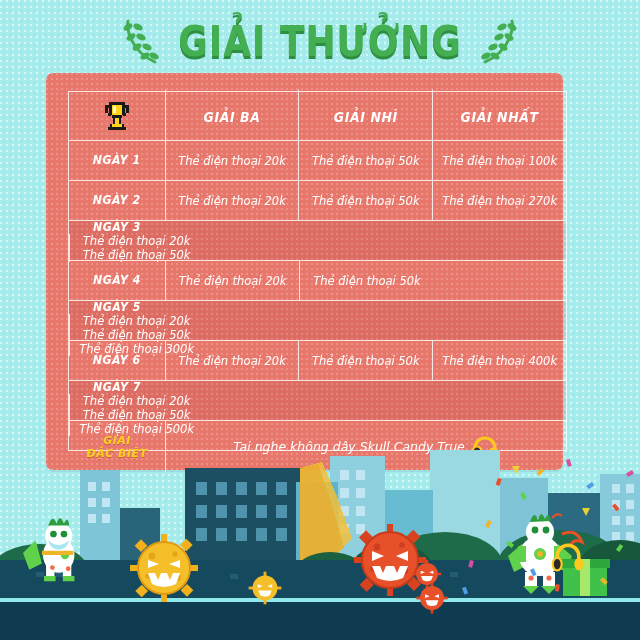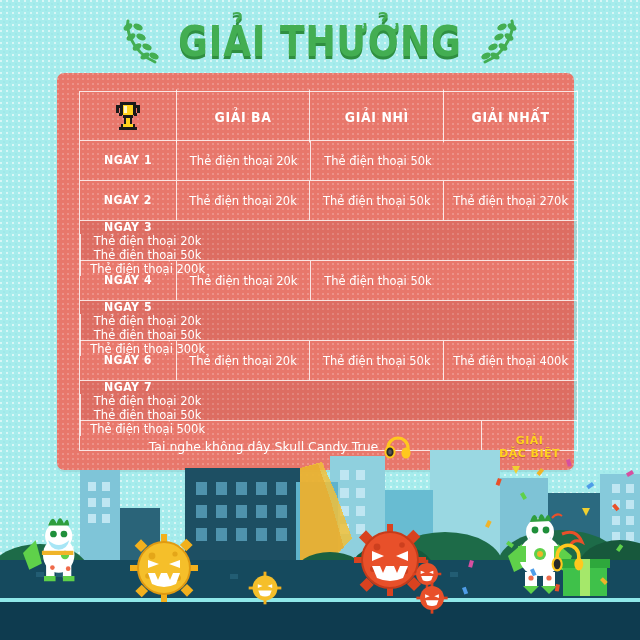--- a/index.html
+++ b/index.html
@@ -30,26 +30,27 @@
     color:#43ae52;
     text-shadow:0 2px 0 #2f8f41;
     transform:scaleY(1.18);
     white-space:nowrap;
   }
   .laurel{width:40px;height:46px;flex:none;}
   .laurel.right{transform:scaleX(-1);}
 
   
   .panel{
-    position:absolute;left:57px;top:73px;width:517px;height:397px;
+    position:absolute;left:46px;top:73px;width:517px;height:397px;
     background:
       radial-gradient(circle at 1px 1px, rgba(255,255,255,.20) 1px, transparent 1.3px) 0 0/5px 5px,
       linear-gradient(#e8776b,#e8776b);
     border-radius:7px;
     box-shadow:0 2px 0 rgba(0,0,0,.06);
+    font-style:italic;
   }
   .tbl{
     position:absolute;left:22px;top:18px;width:499px;height:360px;
     border:1px solid rgba(255,255,255,.82);
     box-sizing:border-box;
     display:flex;flex-direction:column;
   }
   .row{display:flex;flex:none;box-sizing:border-box;}
   .row + .row{border-top:1px solid rgba(255,255,255,.82);}
   .row.head{height:48px;}
@@ -164,32 +165,32 @@
         </div>
         <div class="cell c-p">GIẢI BA</div>
         <div class="cell c-p">GIẢI NHÌ</div>
         <div class="cell c-p">GIẢI NHẤT</div>
       </div>
 
       <div class="row day">
         <div class="cell c-day">NGÀY 1</div>
         <div class="cell c-p">Thẻ điện thoại 20k</div>
         <div class="cell c-p">Thẻ điện thoại 50k</div>
+        <div class="cell c-p">Thẻ điện thoại 100k</div>
       </div>
       <div class="row day">
         <div class="cell c-day">NGÀY 2</div>
         <div class="cell c-p">Thẻ điện thoại 20k</div>
         <div class="cell c-p">Thẻ điện thoại 50k</div>
         <div class="cell c-p">Thẻ điện thoại 270k</div>
       </div>
       <div class="row day alt">
         <div class="cell c-day">NGÀY 3</div>
         <div class="cell c-p">Thẻ điện thoại 20k</div>
         <div class="cell c-p">Thẻ điện thoại 50k</div>
-        <div class="cell c-p">Thẻ điện thoại 200k</div>
       </div>
       <div class="row day">
         <div class="cell c-day">NGÀY 4</div>
         <div class="cell c-p">Thẻ điện thoại 20k</div>
         <div class="cell c-p">Thẻ điện thoại 50k</div>
       </div>
       <div class="row day alt">
         <div class="cell c-day">NGÀY 5</div>
         <div class="cell c-p">Thẻ điện thoại 20k</div>
         <div class="cell c-p">Thẻ điện thoại 50k</div>
@@ -202,32 +203,32 @@
         <div class="cell c-p">Thẻ điện thoại 400k</div>
       </div>
       <div class="row day alt">
         <div class="cell c-day">NGÀY 7</div>
         <div class="cell c-p">Thẻ điện thoại 20k</div>
         <div class="cell c-p">Thẻ điện thoại 50k</div>
         <div class="cell c-p">Thẻ điện thoại 500k</div>
       </div>
 
       <div class="row special">
+        <div class="cell c-day">
+          <span>GIẢI</span>
+          <span>ĐẶC BIỆT</span>
+        </div>
         <div class="cell c-wide">
           <span>Tai nghe không dây Skull Candy True</span>
           <svg class="headset" viewBox="0 0 28 26">
             <path d="M4 18 V14 A10 10 0 0 1 24 14 V18" stroke="#ffc81e" stroke-width="3.2" fill="none" stroke-linecap="round"></path>
             <ellipse cx="6" cy="18" rx="4.6" ry="5.6" fill="#2a2a2a" stroke="#ffc81e" stroke-width="2"></ellipse>
             <ellipse cx="22" cy="19" rx="4.6" ry="5.6" fill="#ffc81e"></ellipse>
             <ellipse cx="6" cy="18" rx="1.8" ry="2.6" fill="#555"></ellipse>
           </svg>
-        </div>
-        <div class="cell c-day">
-          <span>GIẢI</span>
-          <span>ĐẶC BIỆT</span>
         </div>
       </div>
 
     </div>
   </div>
 
   <div class="scene">
 
     <svg width="640" height="192" viewBox="0 0 640 192">
       <g shape-rendering="crispEdges">

